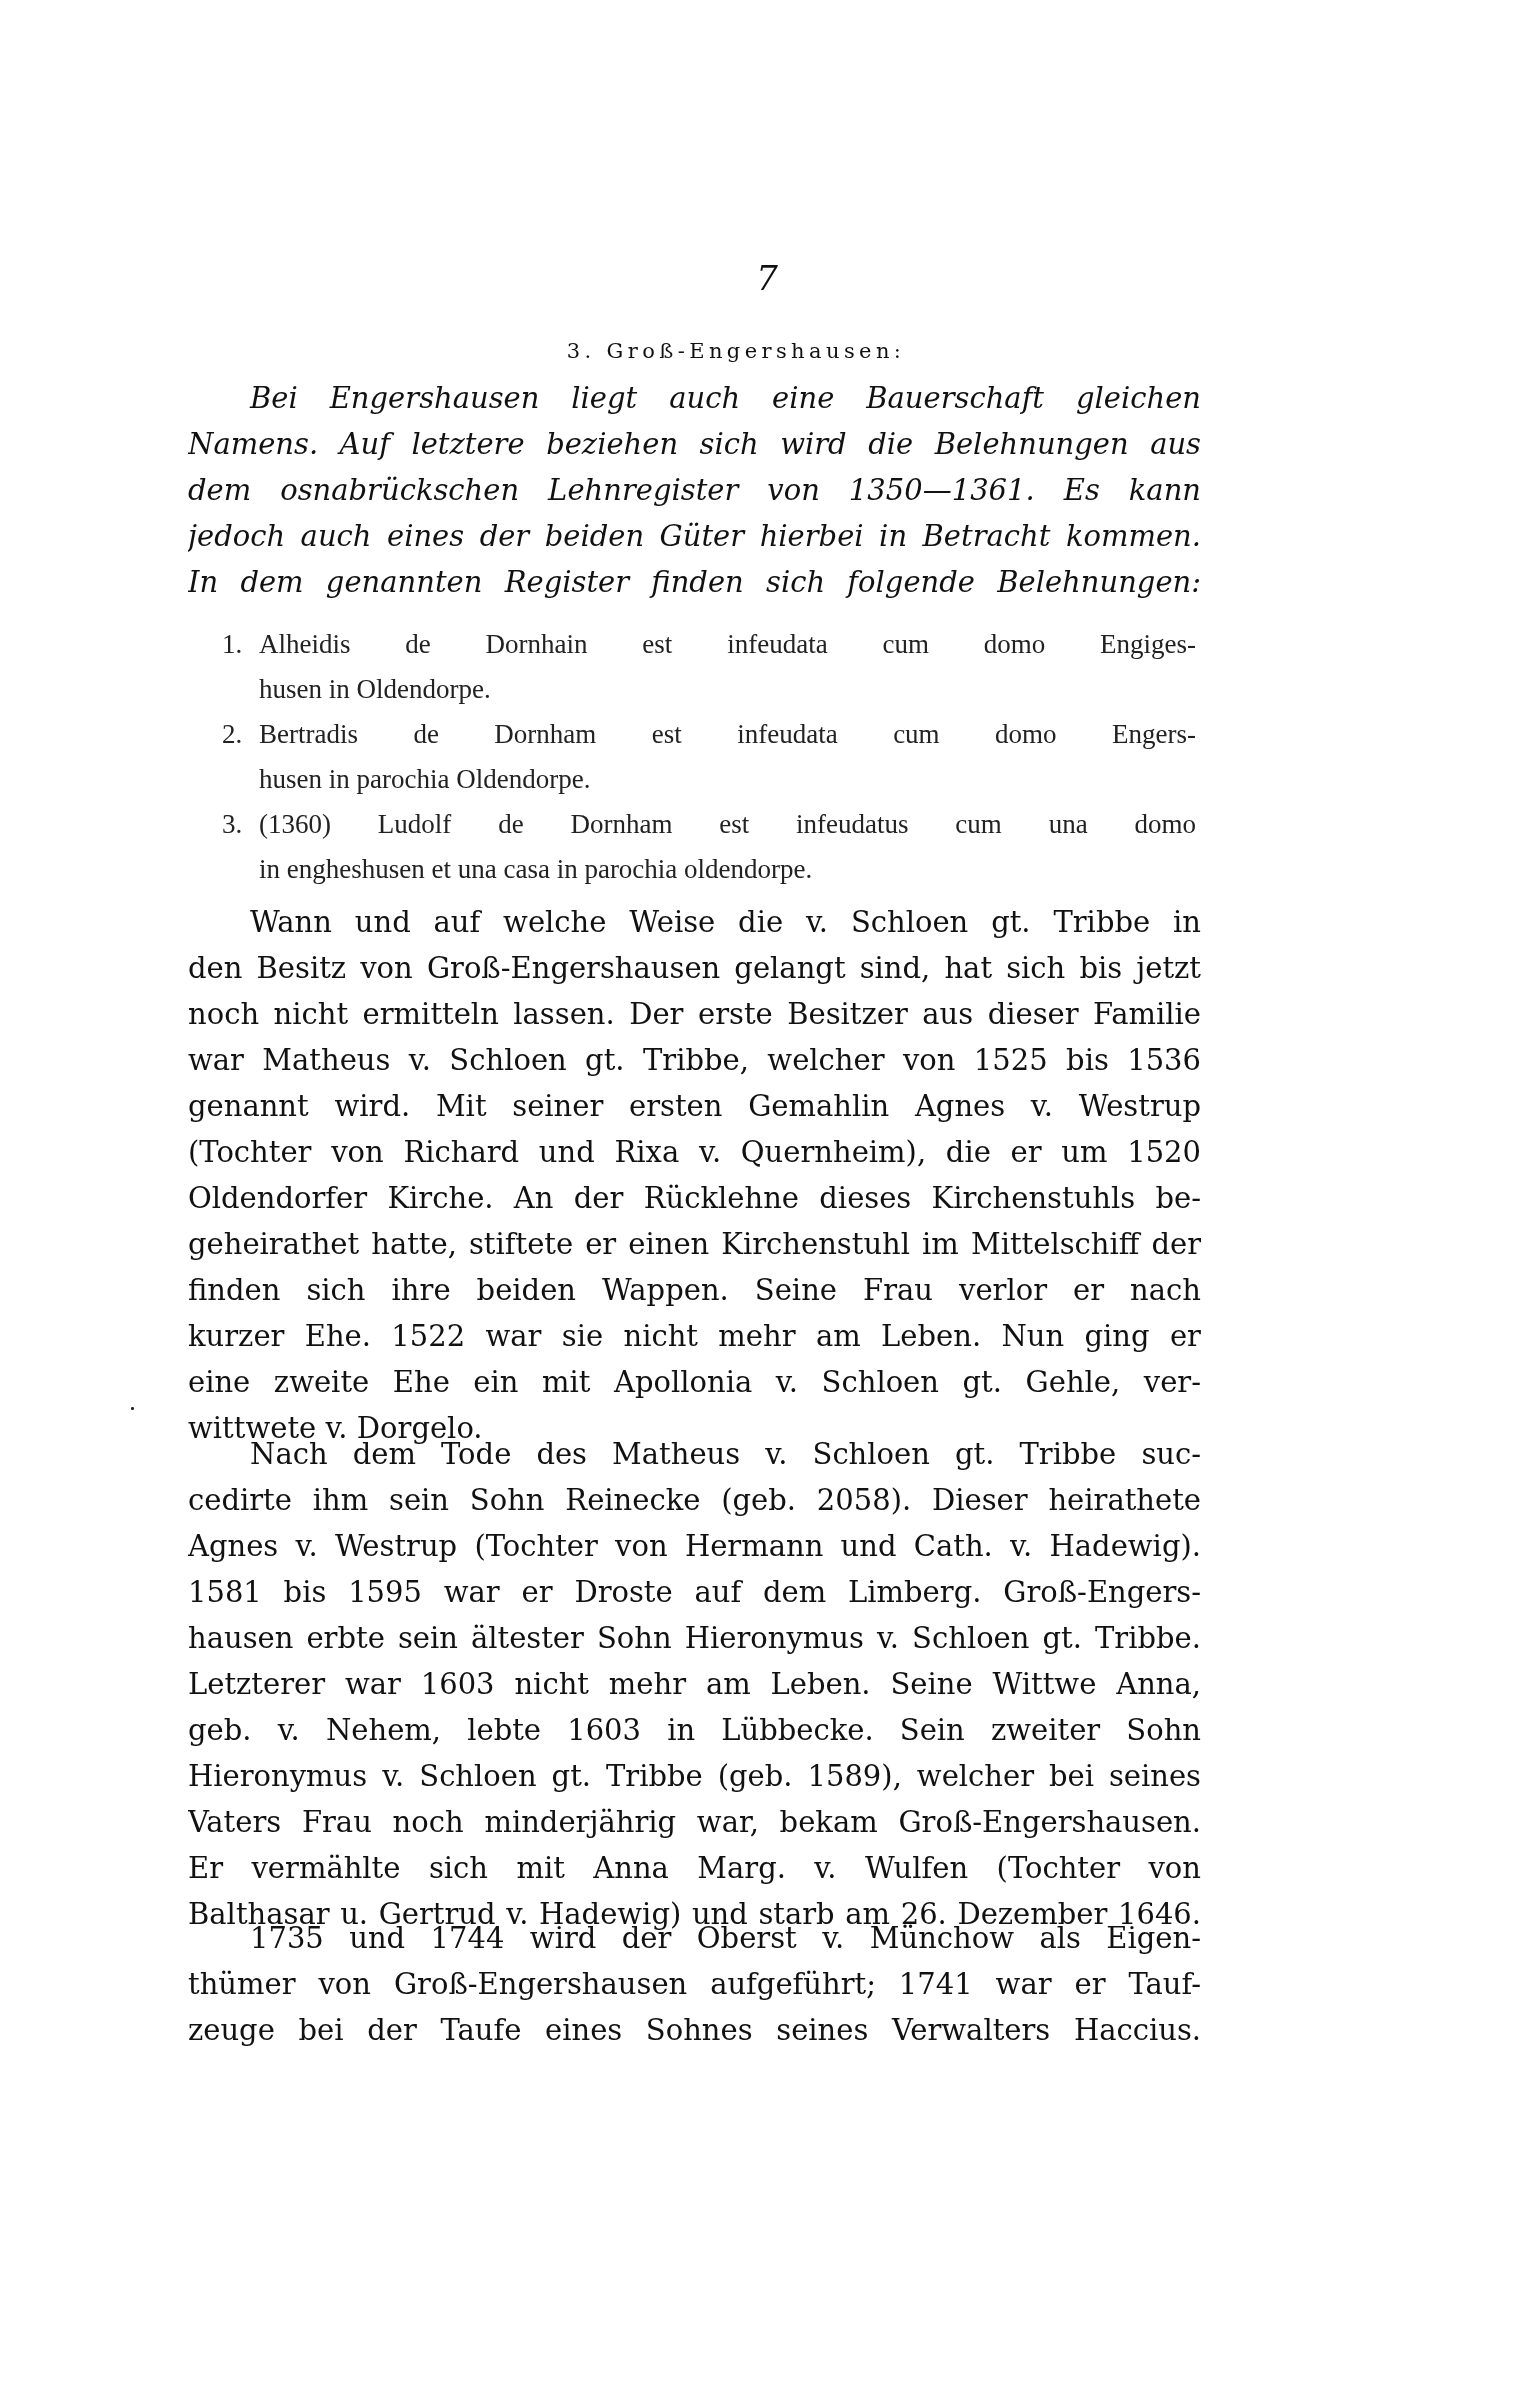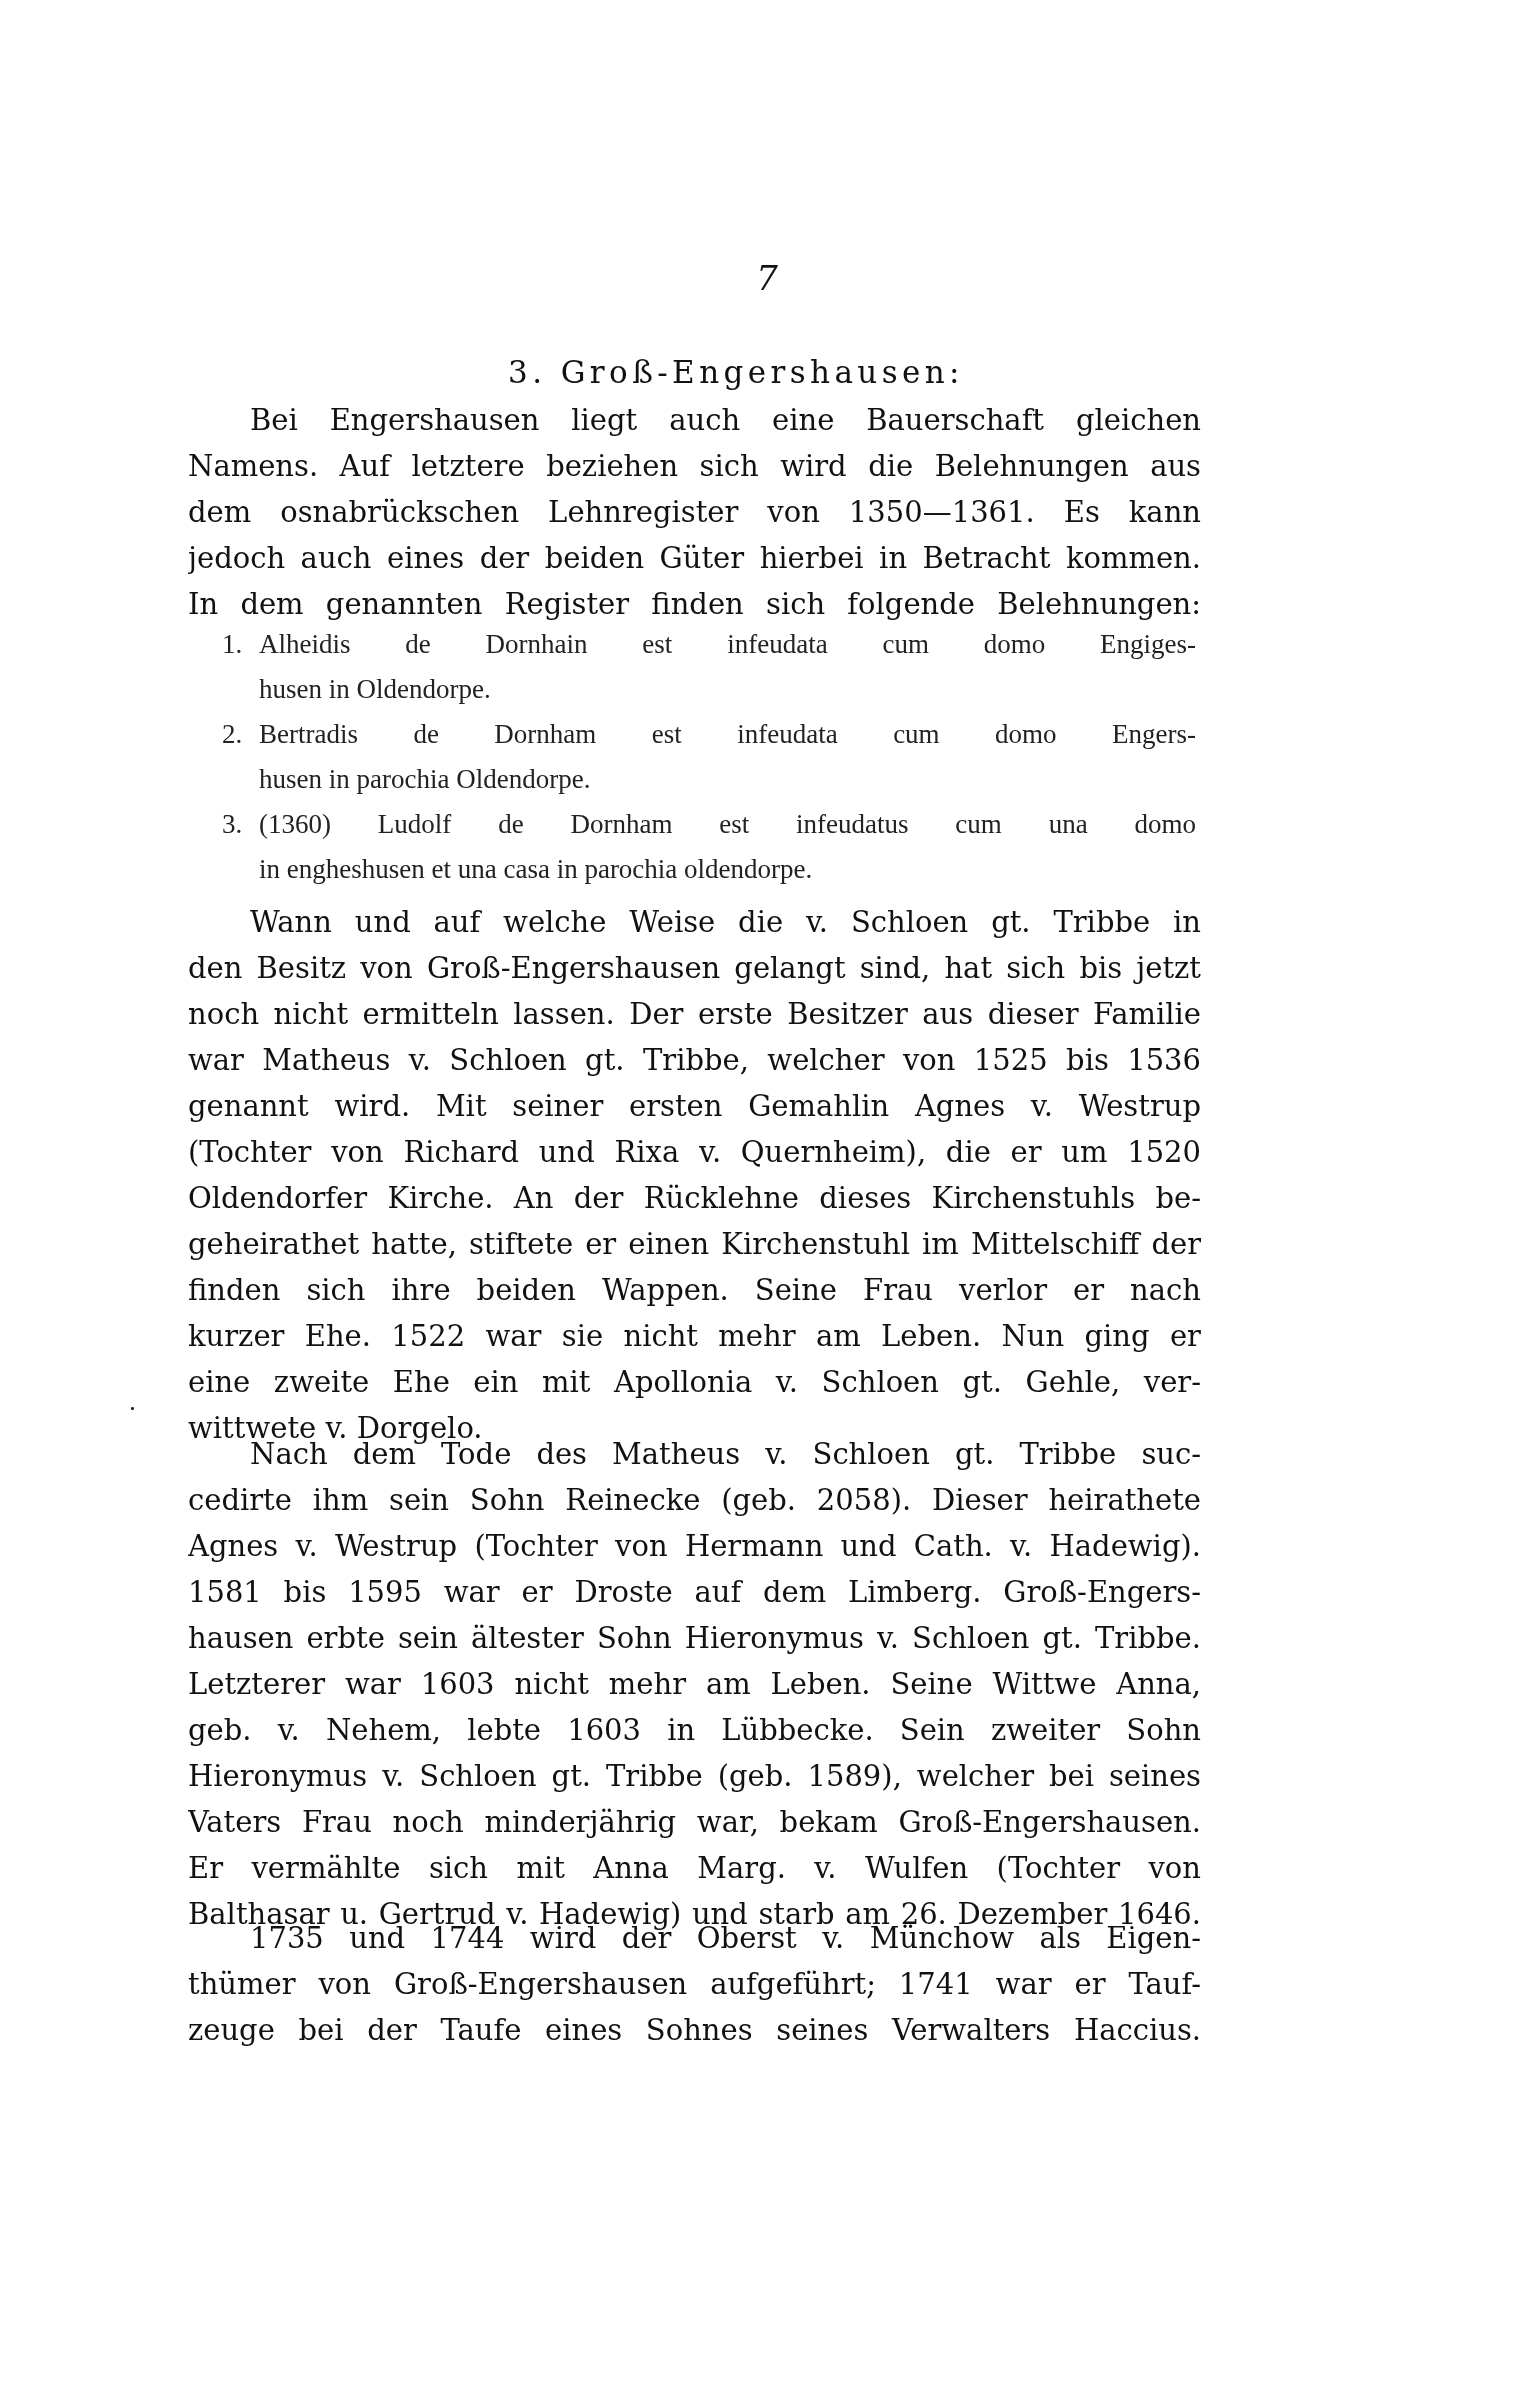--- a/index.html
+++ b/index.html
@@ -23,23 +23,22 @@
       text-align: center;
       font-size: 34px;
       font-style: italic;
     }
     .heading {
       position: absolute;
       top: 339px;
       left: 0;
       width: 1472px;
       text-align: center;
-      font-size: 31px;
+      font-size: 21px;
       letter-spacing: 4.4px;
-      margin-top: 15px;
     }
     .text-block {
       position: absolute;
       left: 188px;
       width: 1013px;
       font-size: 29px;
       line-height: 46px;
     }
     .line {
       display: block;
@@ -48,21 +47,21 @@
       text-align-last: justify;
       height: 46px;
       overflow: hidden;
     }
     .line.last {
       text-align-last: left;
     }
     .line.indent {
       padding-left: 62px;
     }
-    #para1 { top: 397px; }
+    #para1 { top: 375px; font-style: italic; }
     #list { top: 622px; left: 259px; width: 937px; }
     .latin {
       font-family: "Liberation Serif", serif;
       font-size: 27px;
       line-height: 45px;
       color: #222;
     }
     .list-item {
       display: block;
       position: relative;

